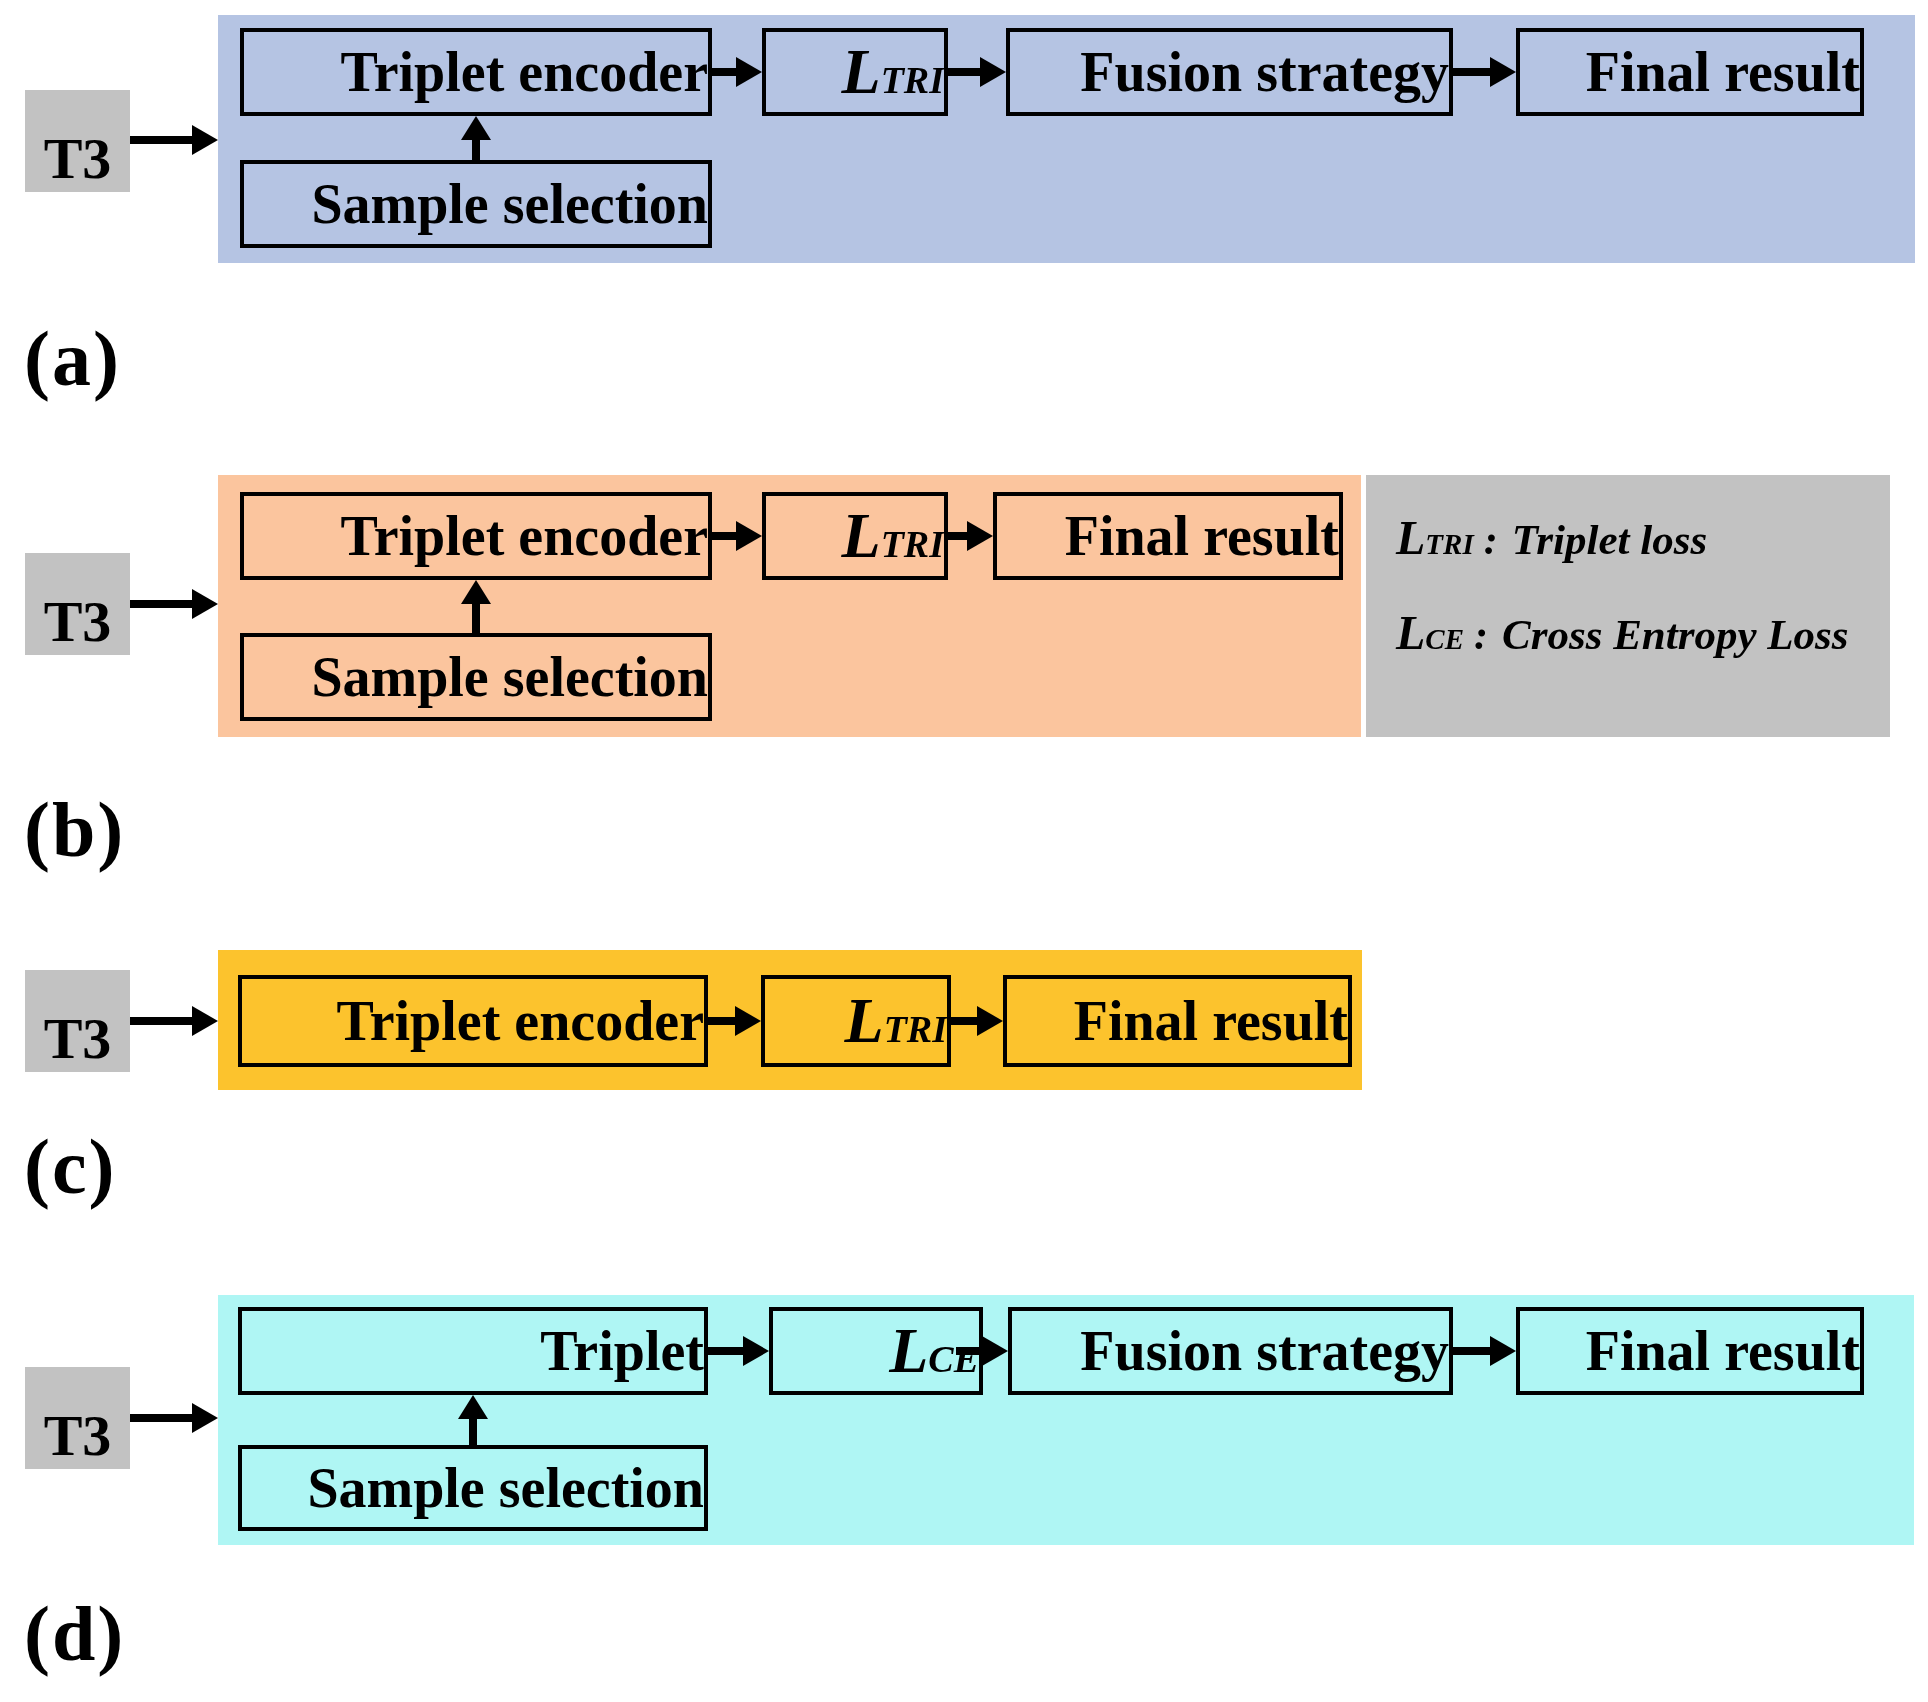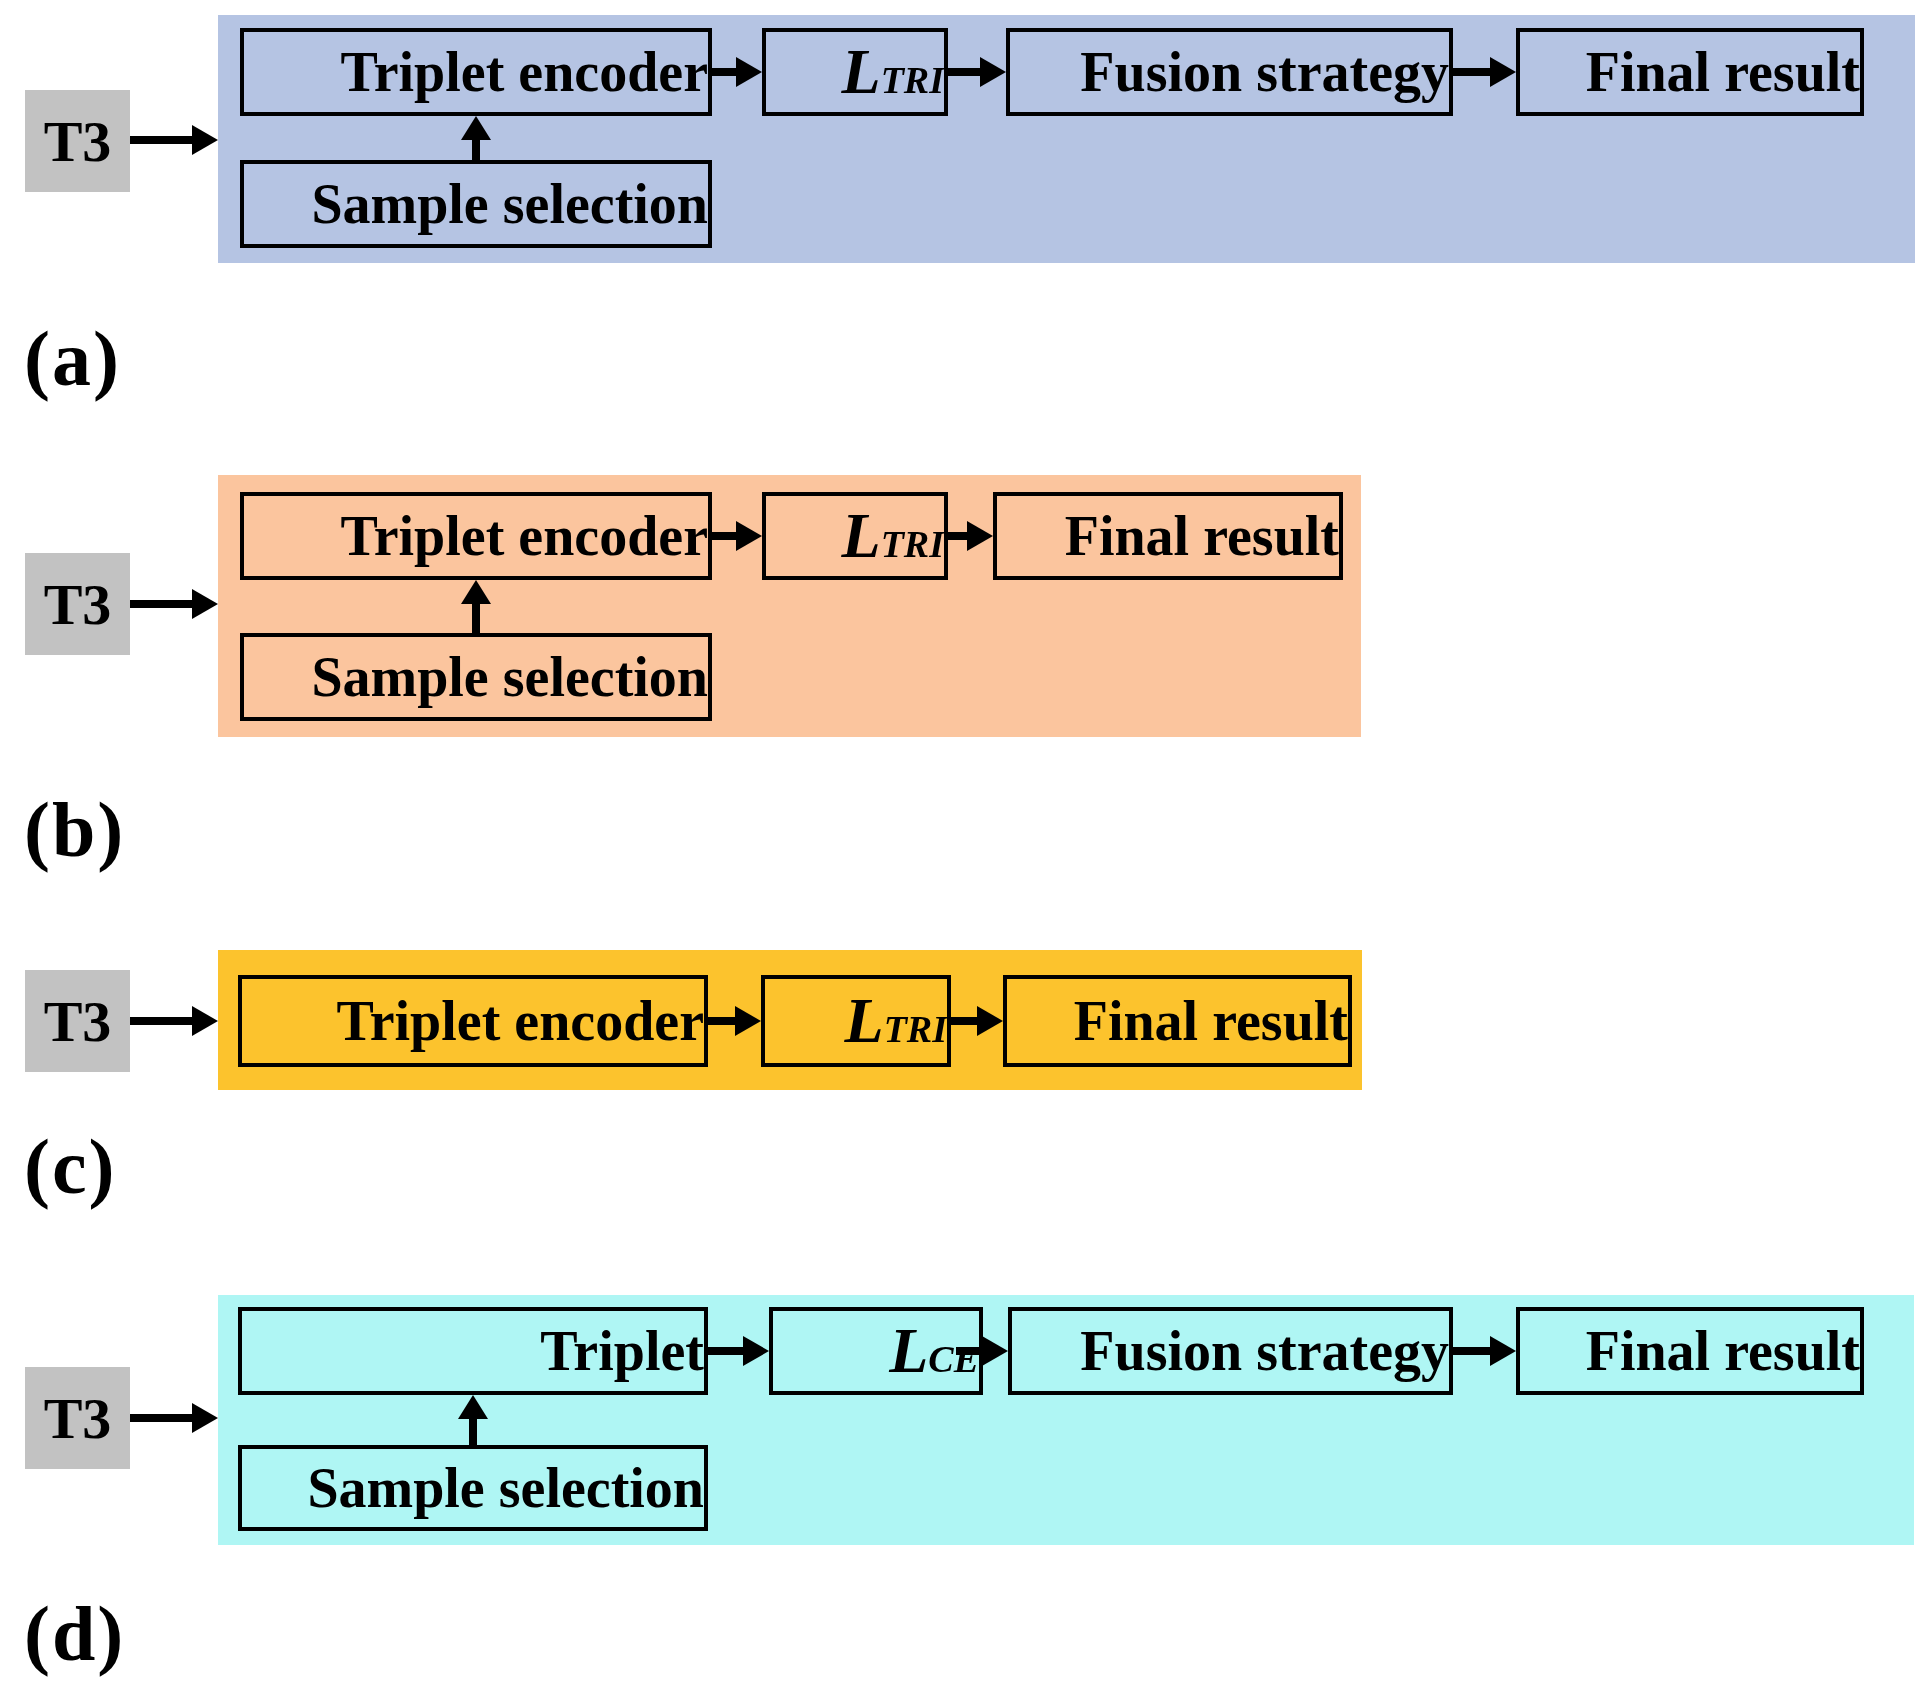--- a/index.html
+++ b/index.html
@@ -7,21 +7,21 @@
     position:relative;width:1928px;height:1702px;background:#ffffff;overflow:hidden;
     font-family:"Liberation Serif","DejaVu Serif",serif;color:#000;
   }
   .panel{position:absolute;}
   .box{
     position:absolute;border:4px solid #000;box-sizing:border-box;
     display:flex;align-items:center;justify-content:flex-end;
     font-weight:bold;font-size:56px;line-height:1;white-space:nowrap;padding-left:28px;
   }
   .t3{
-    position:absolute;box-sizing:border-box;display:flex;align-items:center;justify-content:center;
+    position:absolute;box-sizing:border-box;display:flex;align-items:flex-end;justify-content:center;
     font-weight:bold;font-size:58px;
   }
   .loss{font-style:italic;font-weight:bold;font-size:64px;}
   .loss .sub{font-size:38px;font-style:italic;}
   
   .ar{position:absolute;height:30px;}
   .ar .sh{position:absolute;left:0;right:20px;top:11px;height:8px;background:#000;}
   .ar .hd{position:absolute;right:0;top:0;width:0;height:0;
           border-top:15px solid transparent;border-bottom:15px solid transparent;
           border-left:26px solid #000;}
@@ -121,20 +121,28 @@
     <span>Final result</span>
   </div>
   <div class="box" style="left:240px;top:633px;width:472px;height:88px;">
     <span>Sample selection</span>
   </div>
   <div class="av" style="left:461px;top:580px;height:53px;">
     <i class="hd"></i>
       <i class="sh"></i>
   </div>
 
+  <div class="legend" style="left: 1366px; top: 475px; width: 524px; height: 262px; background-color: rgb(194, 194, 194);">
+    <div class="legend-line" style="top:35px;">
+      <span class="lm">L</span><span class="ls">TRI</span><span class="sep">:</span><span class="desc">Triplet loss</span>
+    </div>
+    <div class="legend-line" style="top:130px;">
+      <span class="lm">L</span><span class="ls">CE</span><span class="sep">:</span><span class="desc">Cross Entropy Loss</span>
+    </div>
+  </div>
 
   <div class="section-label" style="left:24px;top:791px;">(b)</div>
 
   <div class="panel" style="left: 218px; top: 950px; width: 1144px; height: 140px; background-color: rgb(252, 195, 45);"></div>
 
   <div class="t3" style="left: 25px; top: 970px; width: 105px; height: 102px; background-color: rgb(194, 194, 194);">
     <span>T3</span>
   </div>
   <div class="ar" style="left:130px;top:1006px;width:88px;">
     <i class="sh"></i>

